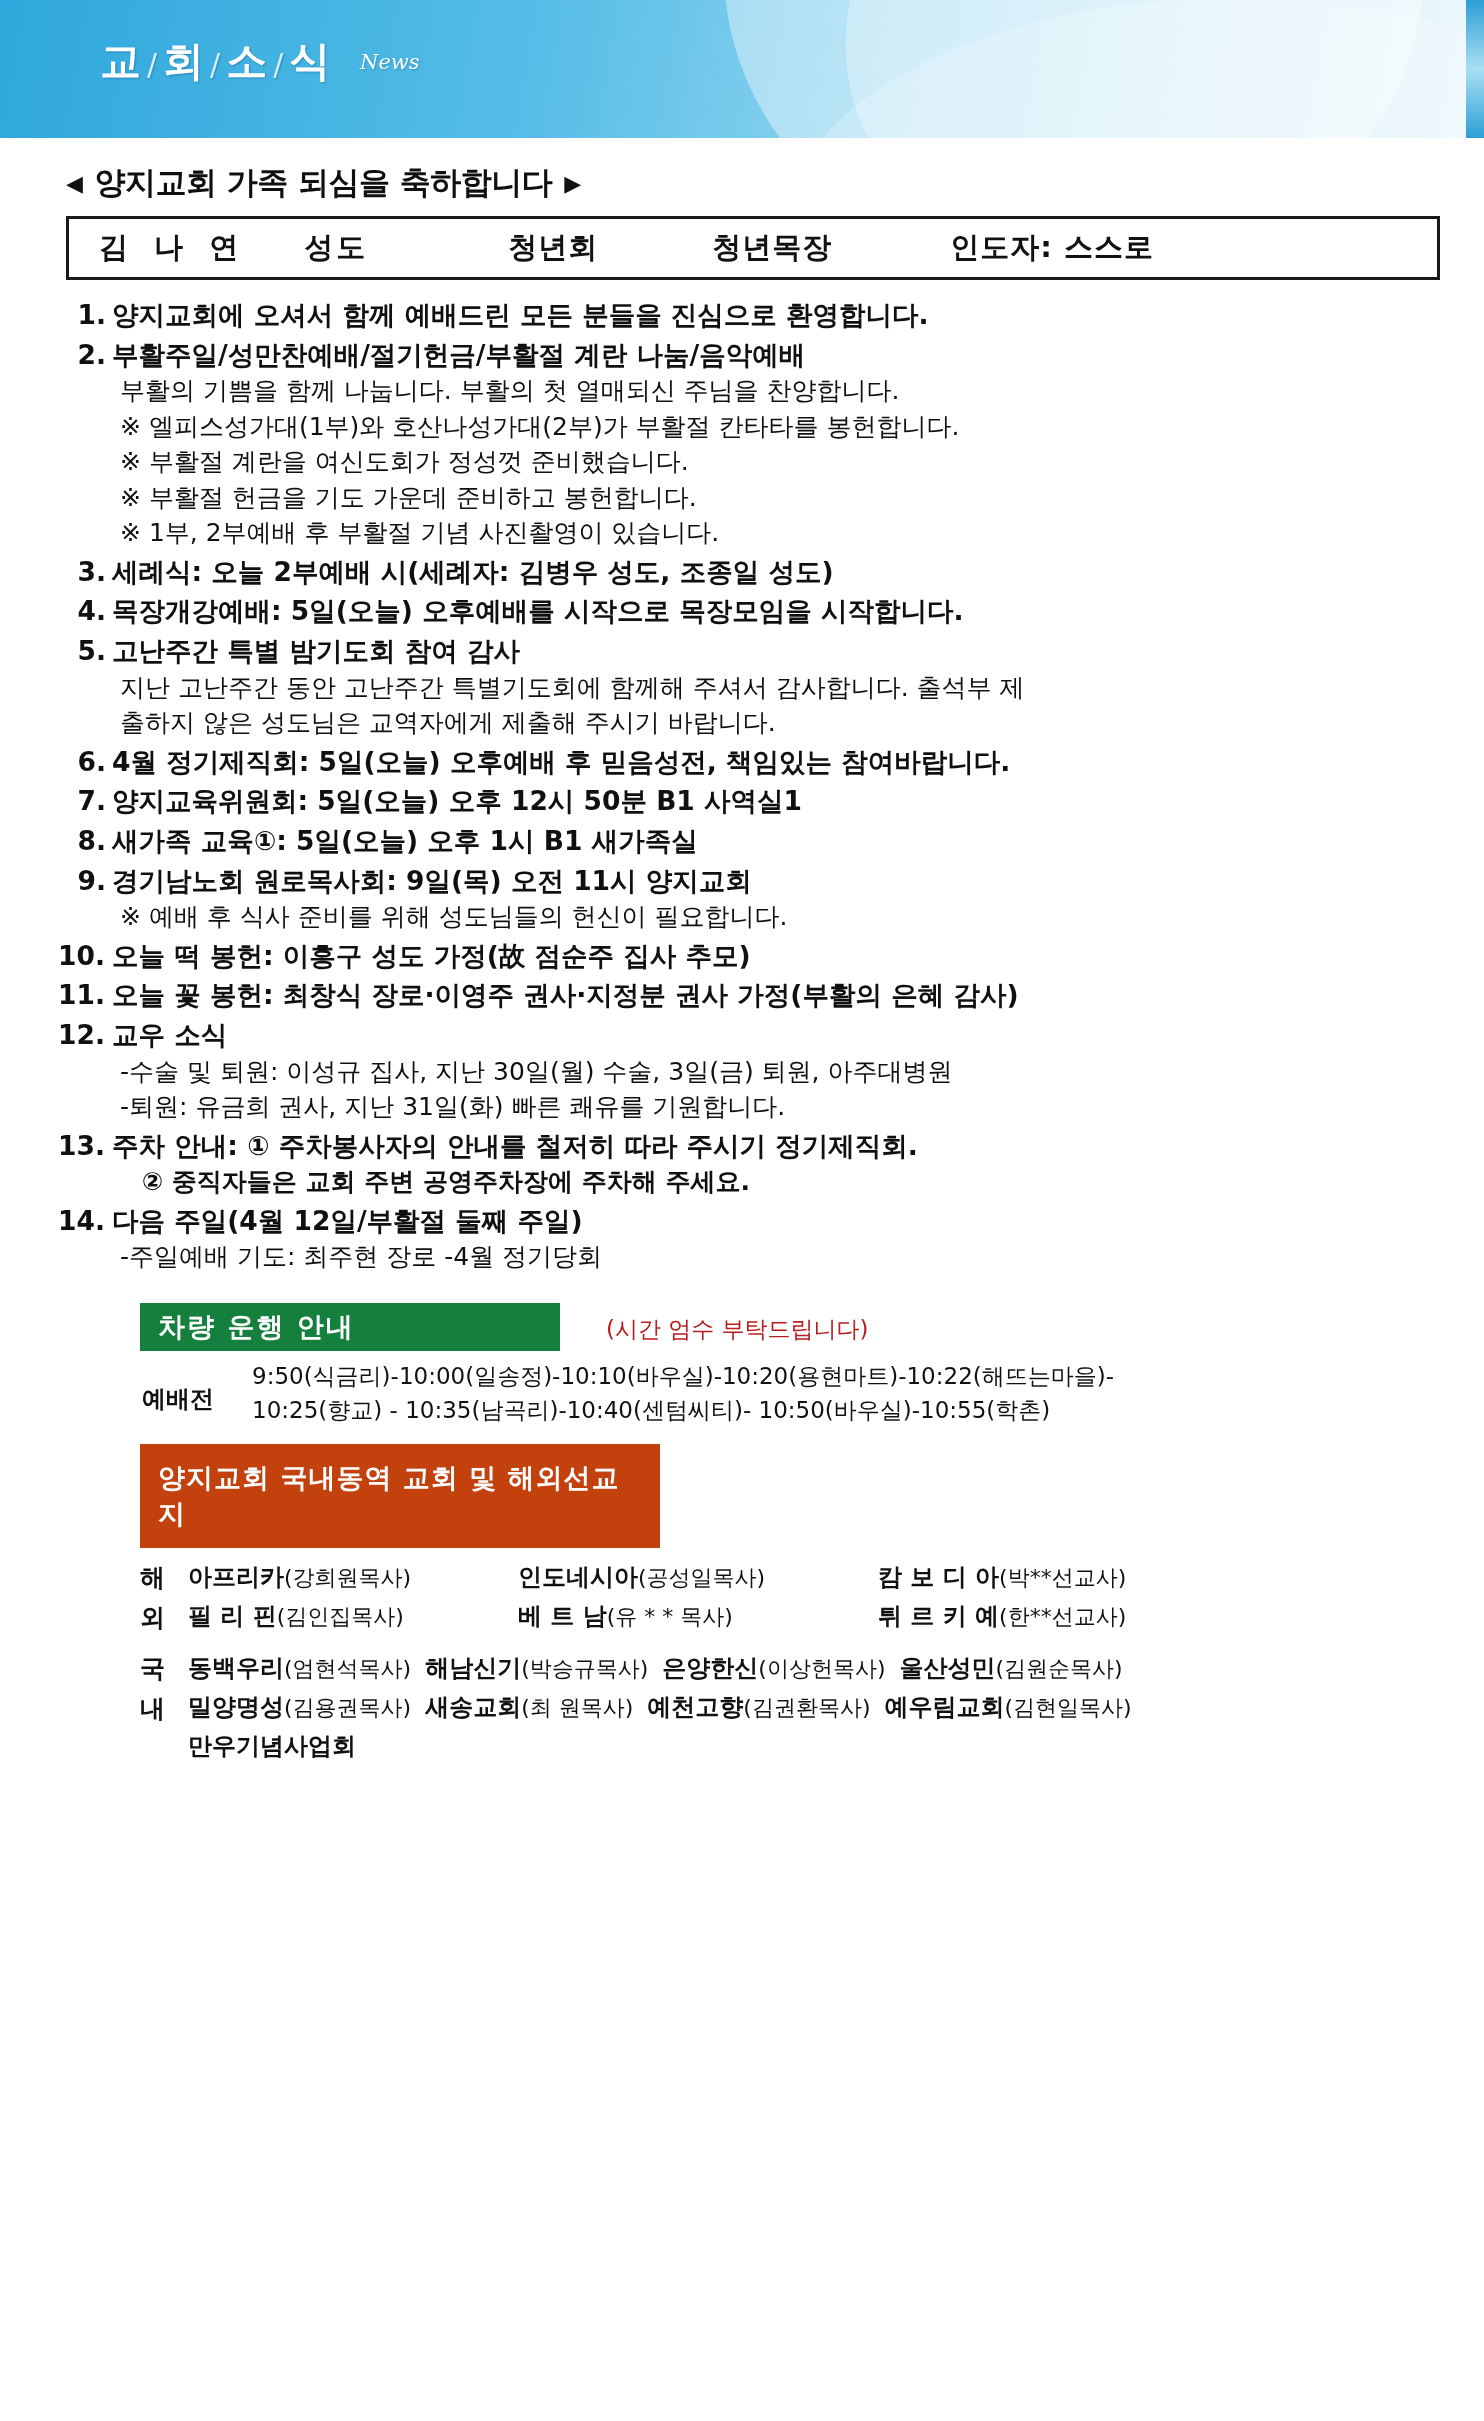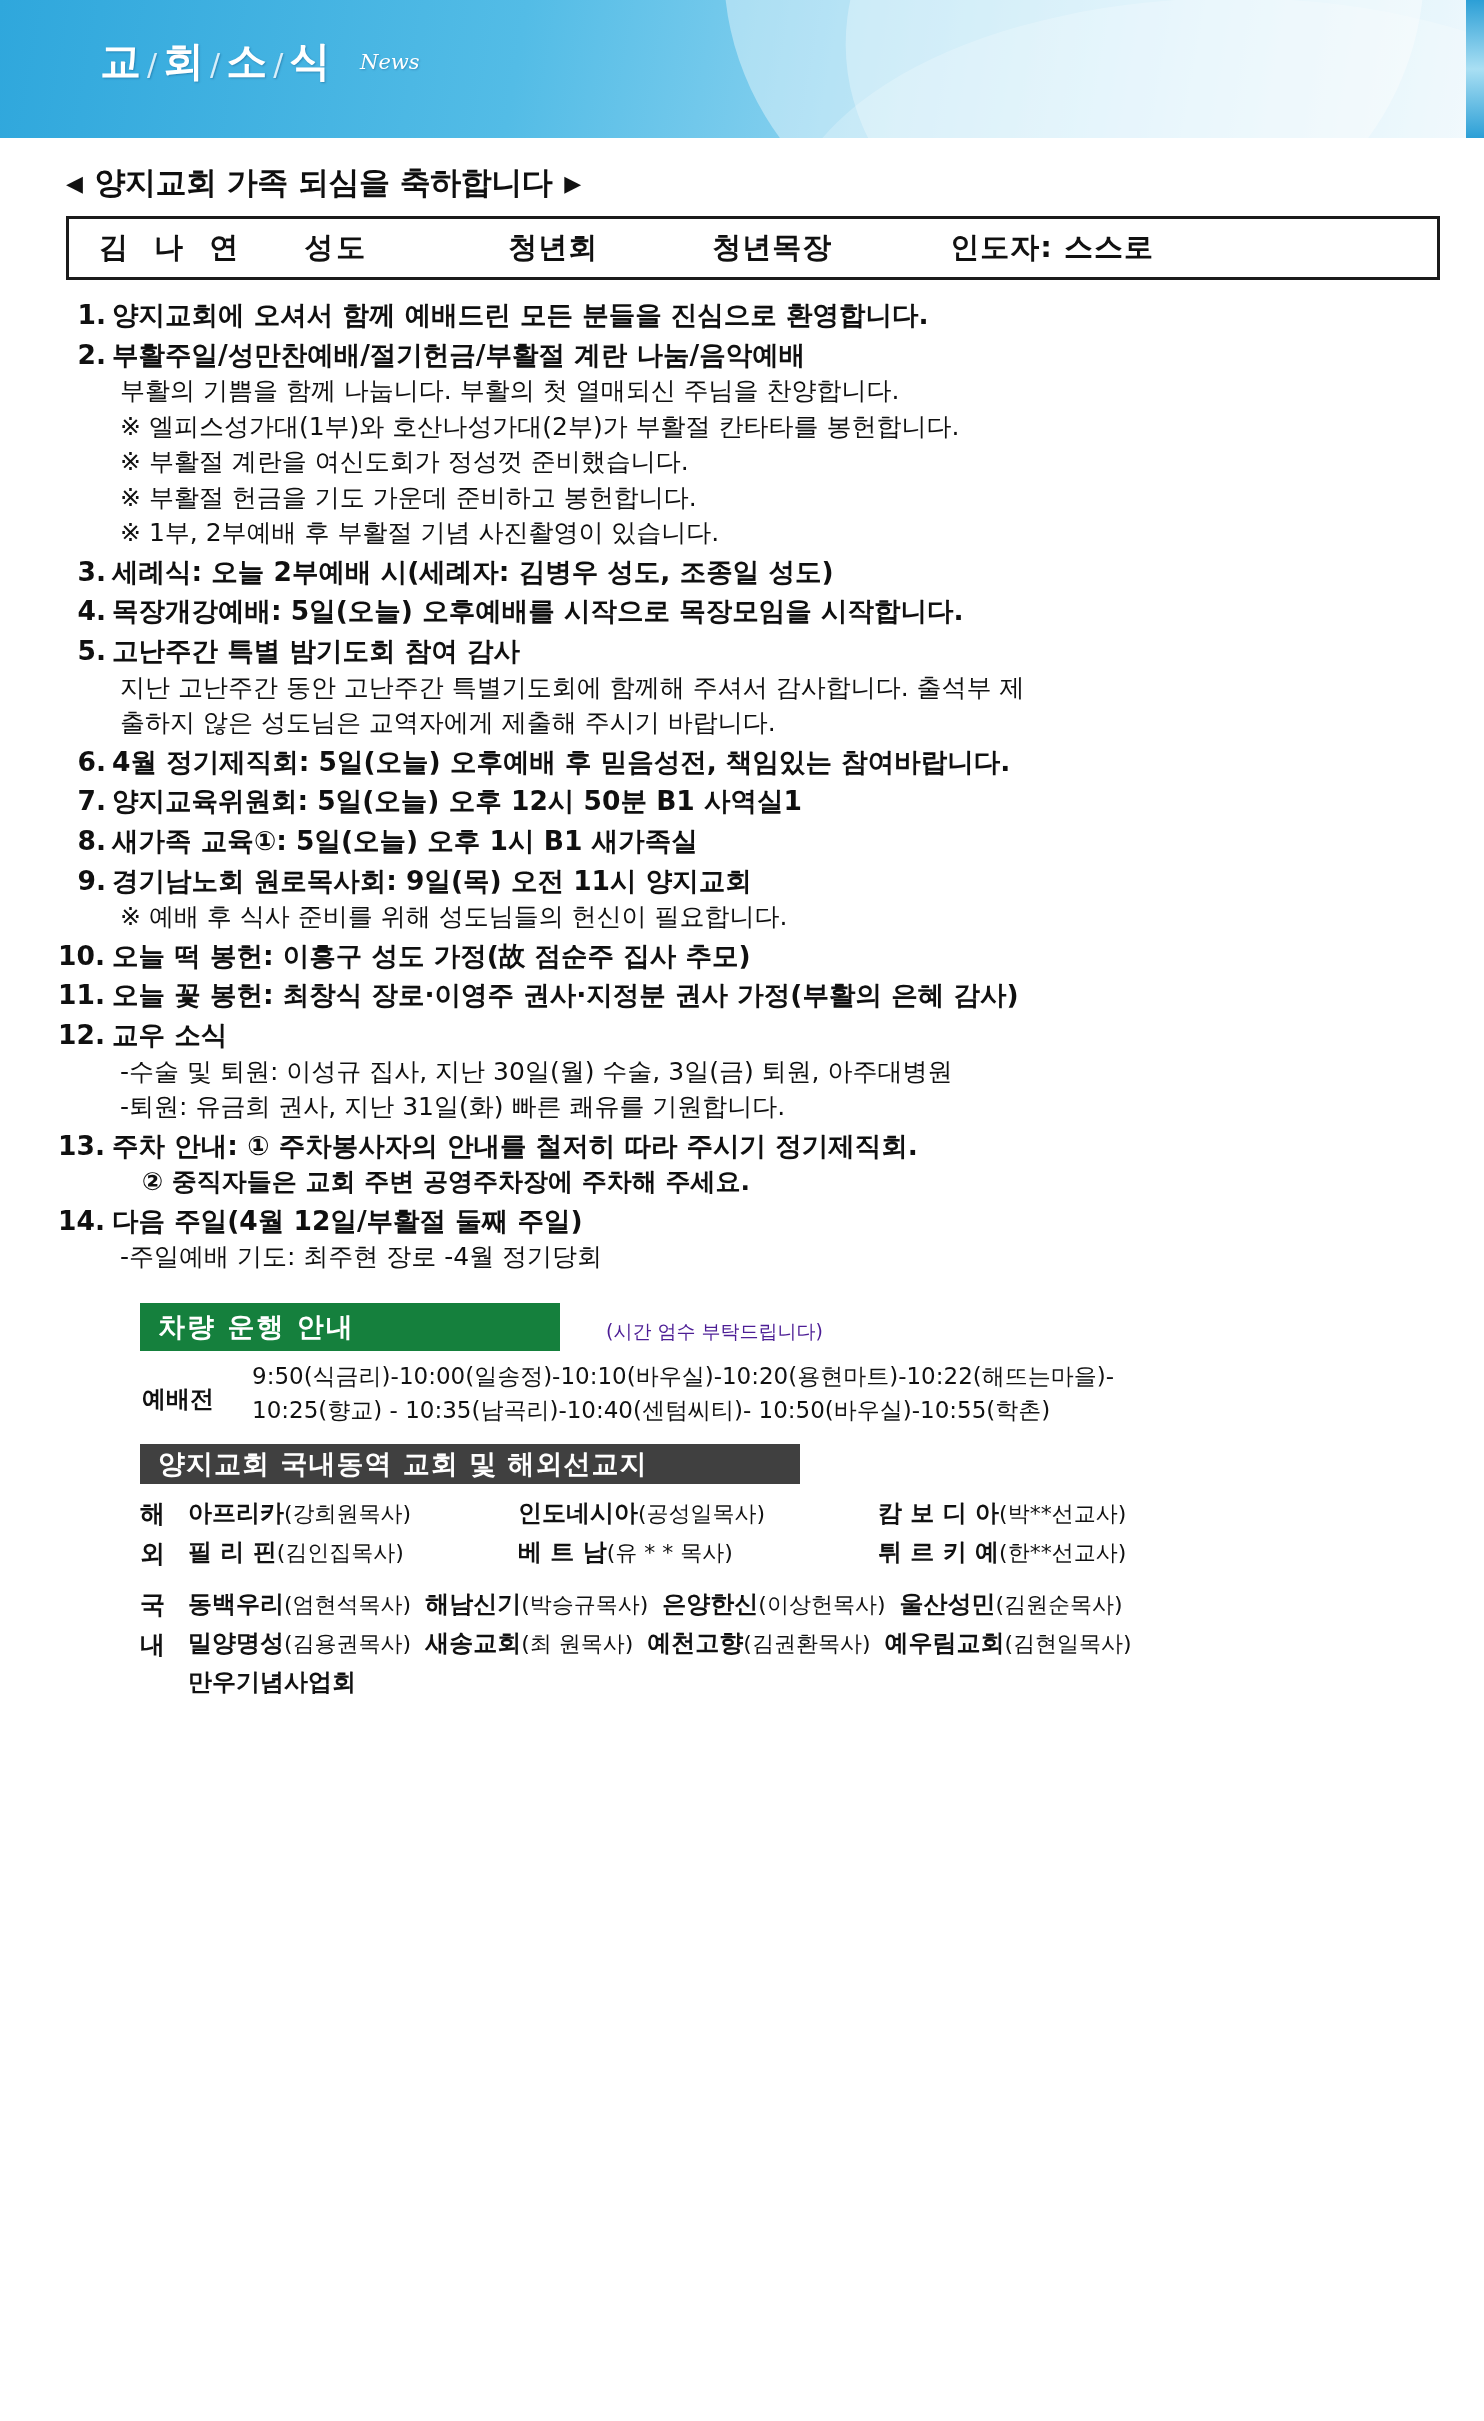--- a/index.html
+++ b/index.html
@@ -173,23 +173,23 @@
     margin: 26px 0 0 88px;
     width: 420px;
     letter-spacing: 2px;
     box-sizing: border-box;
   }
   .bar-wrap {
     display: flex;
     align-items: flex-end;
   }
   .bar-note {
-    font-size: 19px;
+    font-size: 23px;
     font-weight: 400;
-    color: #4c1d95;
+    color: #b91c1c;
     margin-left: 46px;
     padding-bottom: 6px;
   }
   .bus {
     display: flex;
     margin: 8px 0 0 90px;
     font-size: 23px;
     line-height: 1.5;
   }
   .bus .label {
@@ -199,27 +199,27 @@
     font-size: 24px;
     padding-top: 22px;
   }
   .bus .label.b2 { padding-top: 20px; }
   .bus .lines { flex: 1; }
   .bus .lines div { white-space: nowrap; }
   .bus .center { text-align: center; padding-right: 40px; }
 
   
   .bar2 {
-    background: #404040;
+    background: #c2410c;
     color: #ffffff;
     font-size: 27px;
     font-weight: 700;
-    padding: 2px 18px;
+    padding: 16px 18px;
     margin: 16px 0 0 88px;
-    width: 660px;
+    width: 520px;
     letter-spacing: 1px;
     box-sizing: border-box;
   }
   .mission {
     margin: 10px 0 0 88px;
     display: flex;
     font-size: 24px;
   }
   .mission .side {
     width: 48px;

